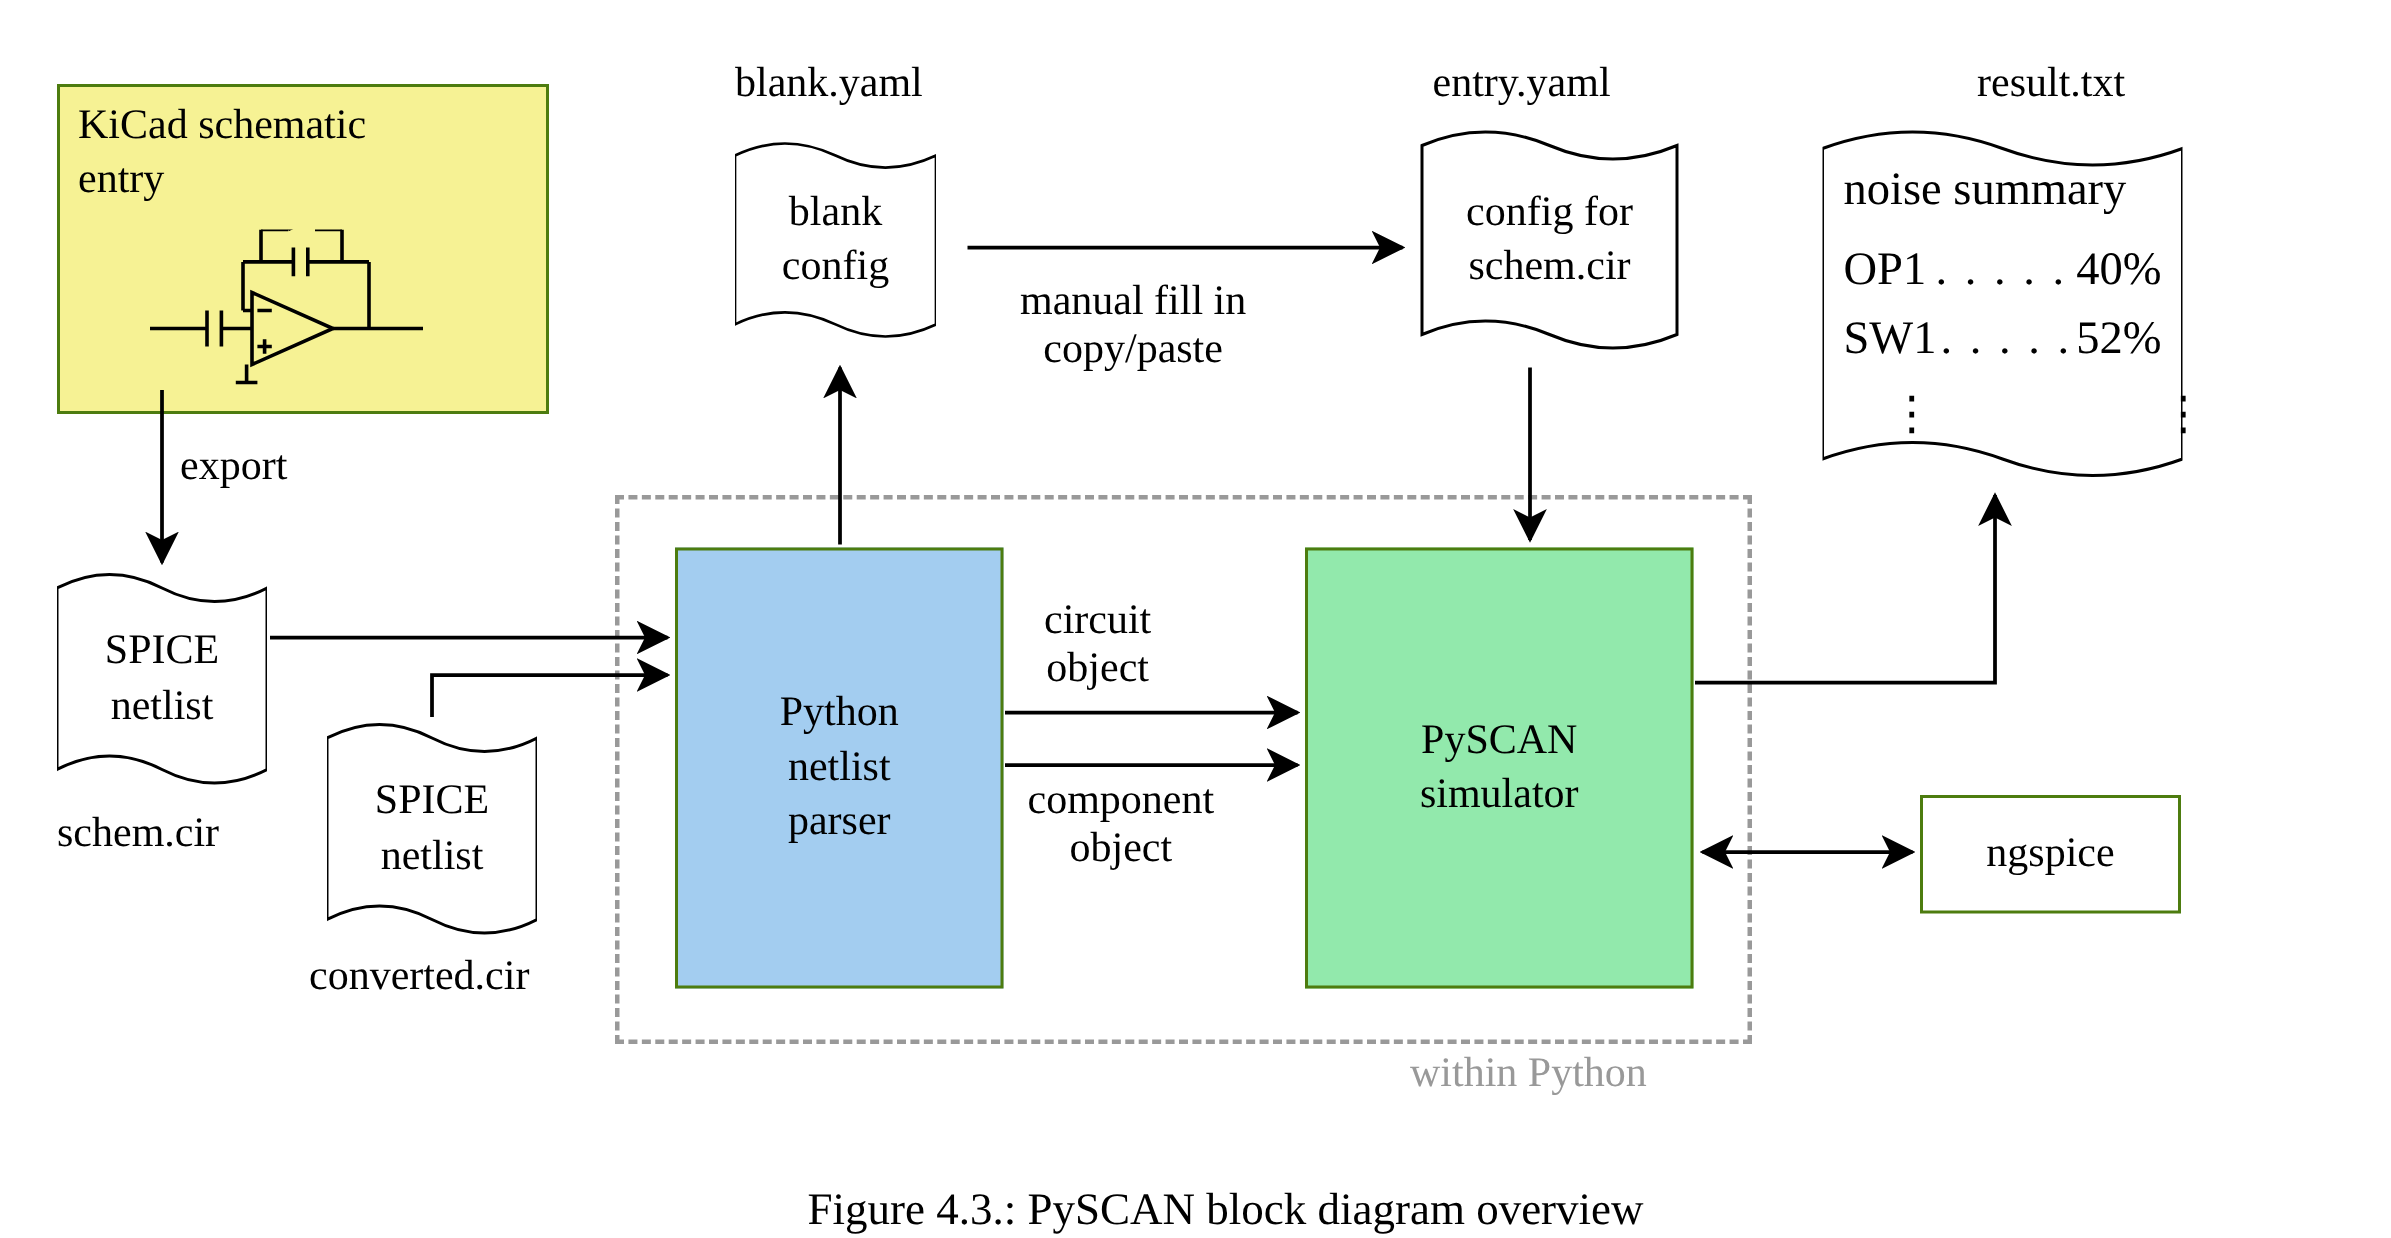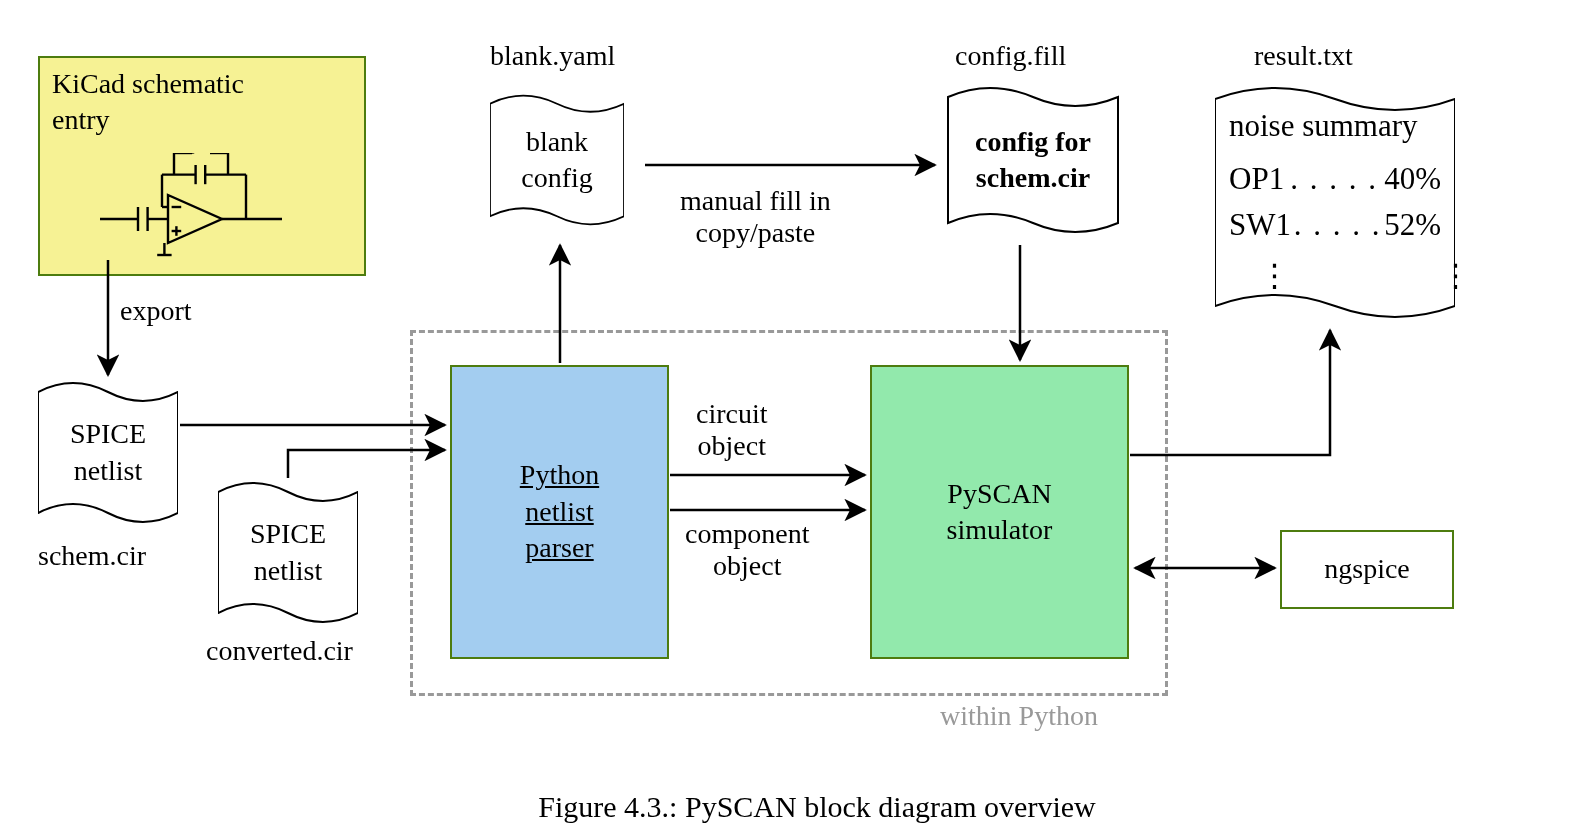--- a/index.html
+++ b/index.html
@@ -175,28 +175,28 @@
 
   <div class="doc" style="left:470px; top:65px; width:134px; height:150px;">
     <svg viewBox="0 0 150 150">
         <path d="M0 12 Q37 -6 75 12 Q112 30 150 12 L150 138 Q112 156 75 138 Q37 120 0 138 Z" fill="white" stroke="black" stroke-width="2"></path>
       </svg>
     <div class="doc-text" style="white-space:pre-line;">blank
 config</div>
   </div>
   <div class="label" style="left:470px; top:20px;">blank.yaml</div>
 
-  <div class="doc" style="left:920px; top:65px; width:186px; height:150px;font-weight:bold;">
+  <div class="doc" style="left:920px; top:65px; width:186px; height:150px;">
     <svg viewBox="0 0 170 150">
         <path d="M0 12 Q42 -6 85 12 Q127 30 170 12 L170 138 Q127 156 85 138 Q42 120 0 138 Z" fill="white" stroke="black" stroke-width="2"></path>
       </svg>
     <div class="doc-text" style="white-space:pre-line;">config for
 schem.cir</div>
   </div>
-  <div class="label" style="left:935px; top:20px;">config.fill</div>
+  <div class="label" style="left:935px; top:20px;">entry.yaml</div>
 
   <div class="doc" style="left:1195px; top:65px; width:240px; height:235px;">
     <svg viewBox="0 0 240 235">
         <path d="M0 14 Q60 -8 120 14 Q180 36 240 14 L240 221 Q180 243 120 221 Q60 199 0 221 Z" fill="white" stroke="black" stroke-width="2"></path>
       </svg>
     <div class="doc-text result-content" style="align-items:flex-start; flex-direction:column; justify-content:flex-start;">
       <div style="margin-bottom:6px;">noise summary</div>
       <div class="result-row">
         <span>OP1</span>
         <span class="dots">. . . . .</span>
@@ -206,23 +206,23 @@
         <span>SW1</span>
         <span class="dots">. . . . .</span>
         <span>52%</span>
       </div>
       <div class="result-row vdots" style="margin-top:4px;">
         <span>⋮</span>
           <span>⋮</span>
       </div>
     </div>
   </div>
-  <div class="label" style="left:1234px; top:20px;">result.txt</div>
-
-  <div class="box parser" style="left:430px; top:345px; width:215px; height:290px; white-space:pre-line;text-decoration:underline;">Python
+  <div class="label" style="left:1298px; top:20px;">result.txt</div>
+
+  <div class="box parser" style="left:430px; top:345px; width:215px; height:290px; white-space:pre-line;">Python
 netlist
 parser</div>
 
   <div class="box" style="left:1260px; top:510px; width:170px; height:75px;">ngspice</div>
 
   <div class="box simulator" style="left:850px; top:345px; width:255px; height:290px; white-space:pre-line;">PySCAN
 simulator</div>
 
   <div class="label" style="left:100px; top:275px;">export</div>
   <div class="label" style="left:660px; top:165px; white-space:pre-line; text-align:center;">manual fill in

